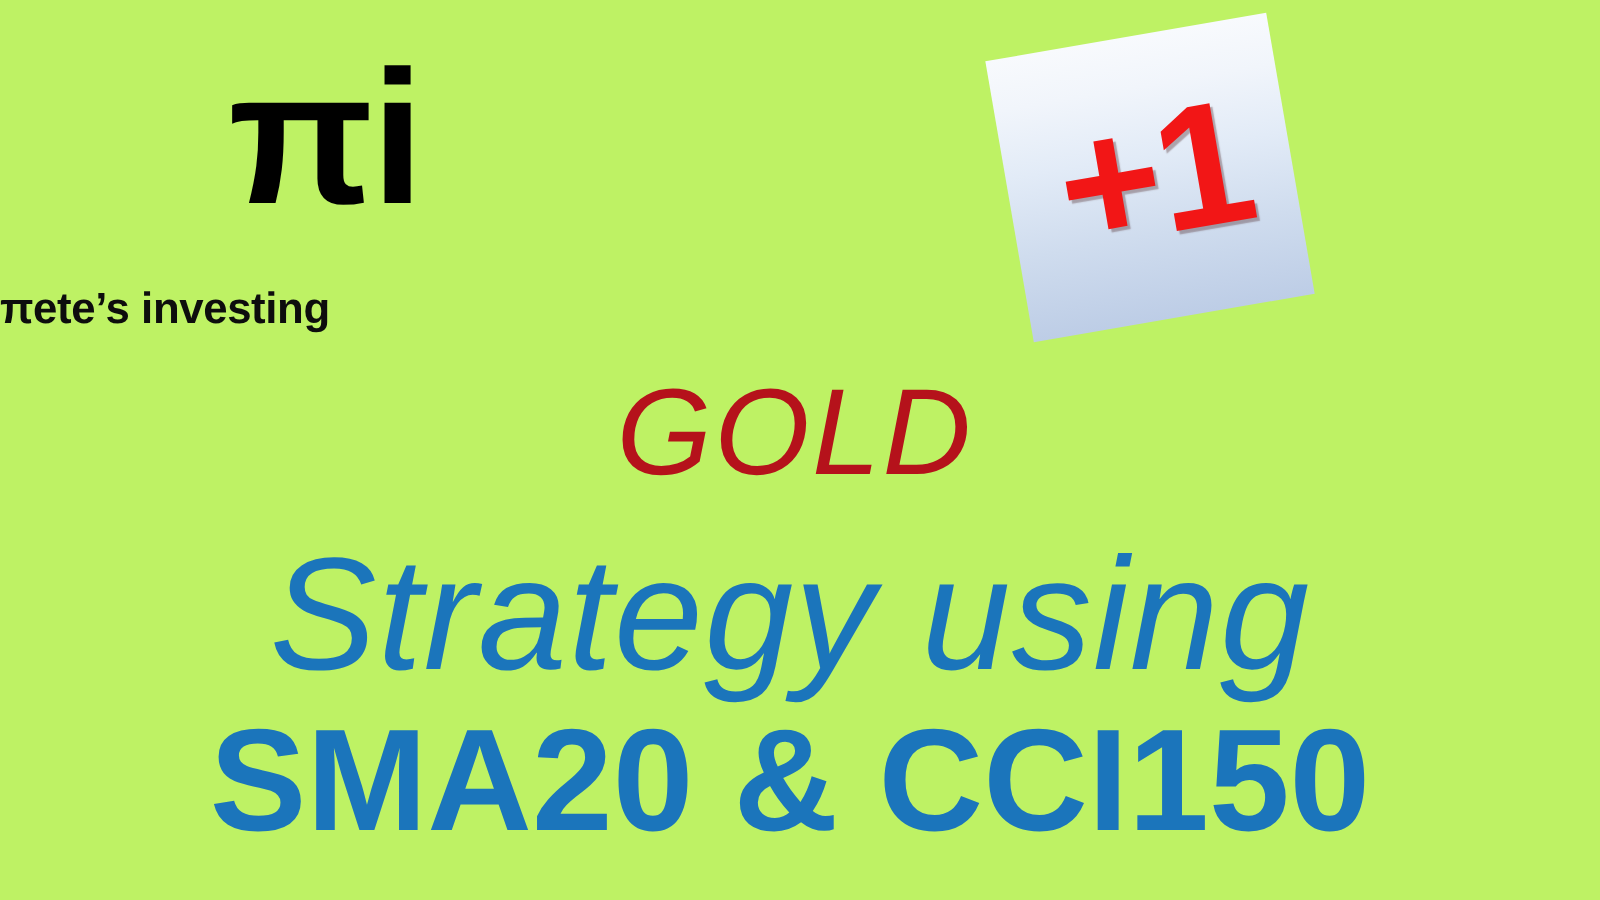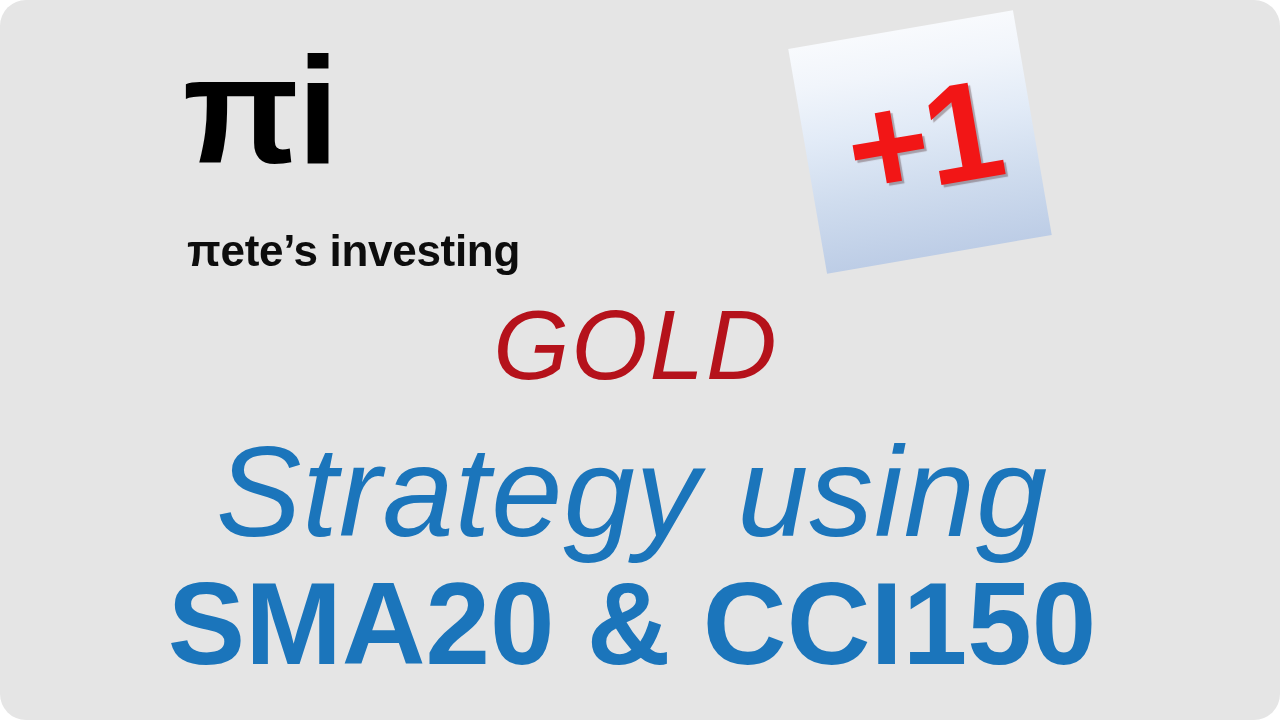--- a/index.html
+++ b/index.html
@@ -9,23 +9,22 @@
     background: #ffffff;
   }
   body {
     font-family: "Liberation Sans", sans-serif;
   }
 
   #card {
     position: relative;
     width: 1280px;
     height: 720px;
-    background: #e5e5e5;
+    background: #bef264;
     overflow: hidden;
-    border-radius: 26px;
   }
 
   
   #brand {
     position: absolute;
     left: 0px;
     top: 0px;
     width: 520px;
     height: 300px;
   }
@@ -43,24 +42,24 @@
     letter-spacing: -2px;
     color: #000000;
     white-space: nowrap;
   }
 
   #logo-tagline {
     position: absolute;
     left: 0;
     top: 229px;
     width: 520px;
-    text-align: right;
+    text-align: left;
     font-family: "Liberation Sans", sans-serif;
     font-weight: bold;
-    font-size: 44px;
+    font-size: 35px;
     line-height: 1;
     letter-spacing: -0.3px;
     color: #0d0d0d;
     white-space: nowrap;
   }
 
   
   #plus-one-badge {
     position: absolute;
     left: 806px;

